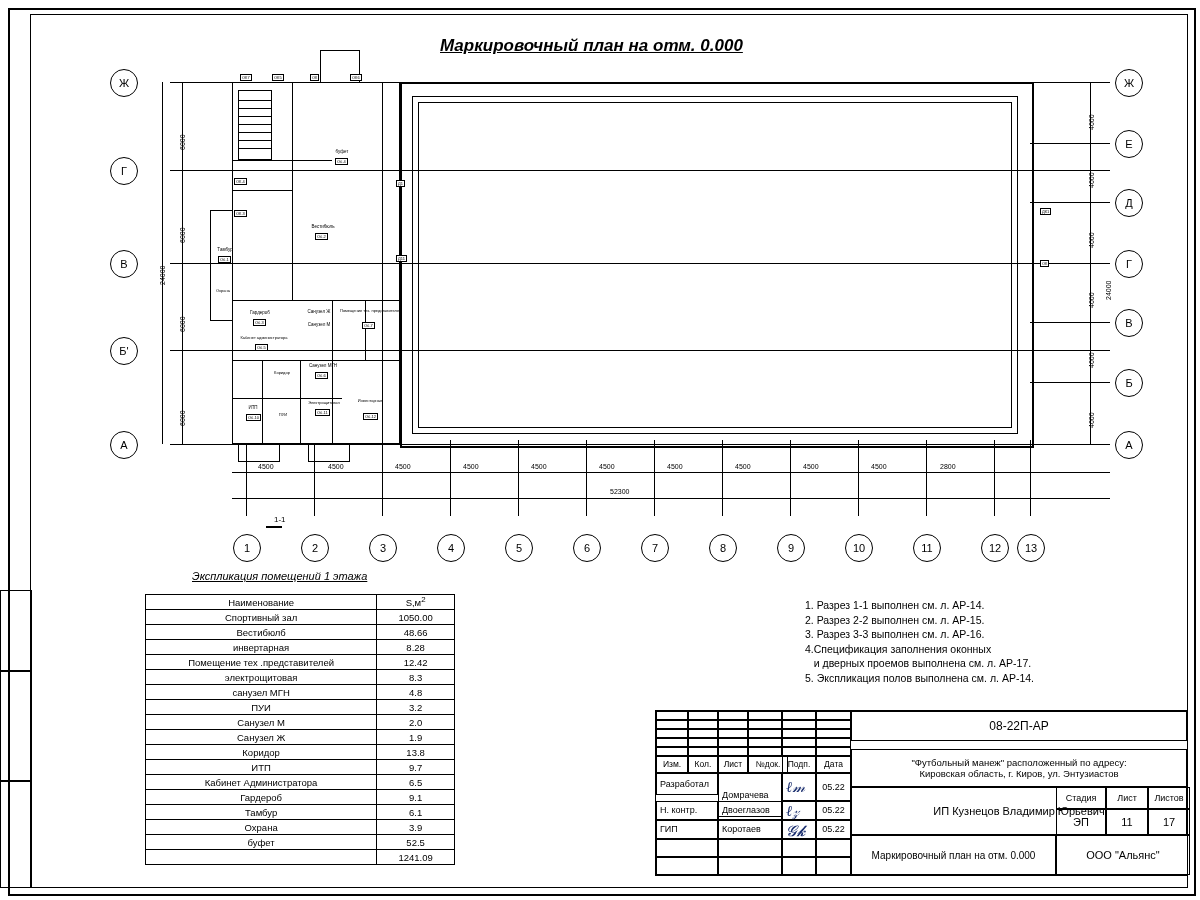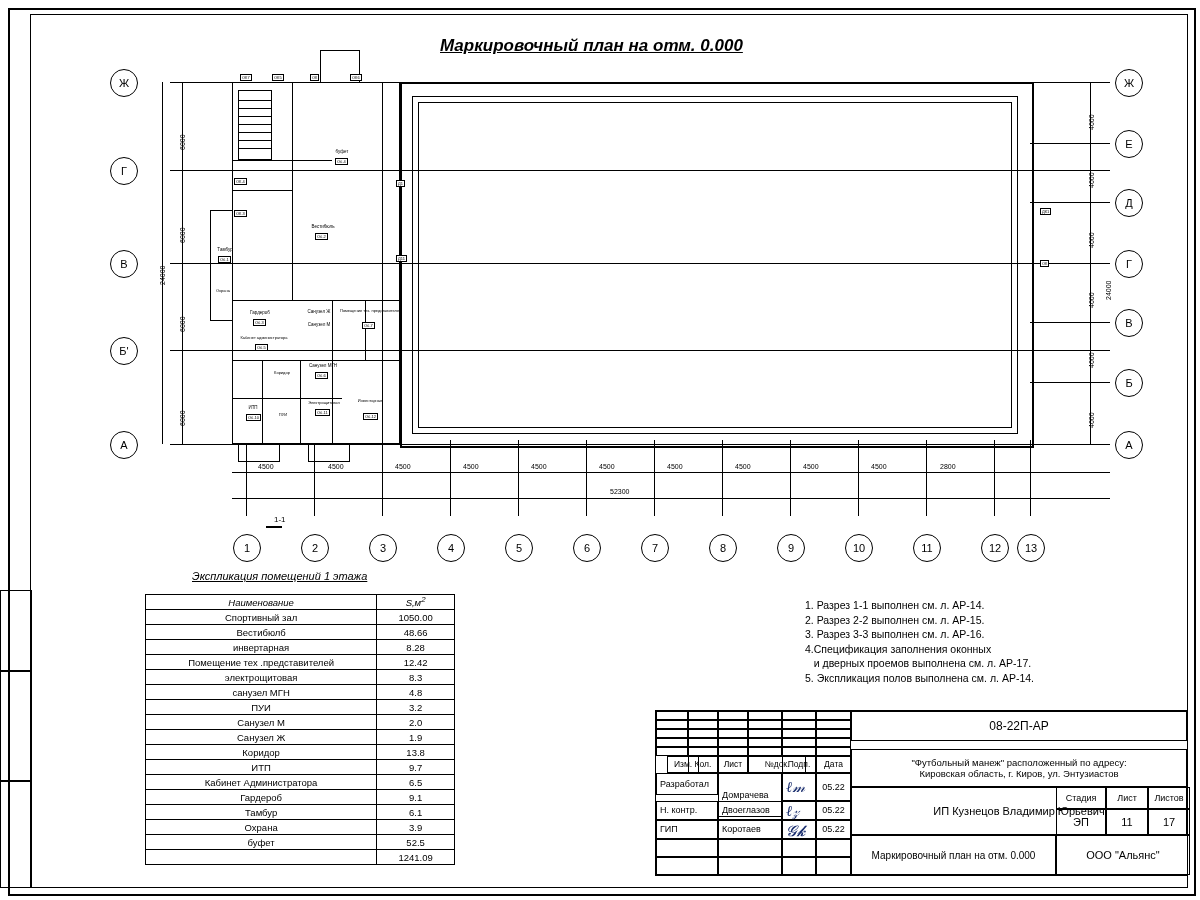--- a/index.html
+++ b/index.html
@@ -30,21 +30,21 @@
   .hall-inner{position:absolute;border:1px solid #000;}
 
   .room-box{position:absolute;border:1px solid #000;box-sizing:border-box;}
   .room-lbl{position:absolute;font-size:4.5px;text-align:center;white-space:nowrap;}
   .tag{position:absolute;font-size:4px;border:1px solid #000;padding:0 1px;background:#fff;}
 
   
   .expl-title{position:absolute;left:192px;top:570px;font-size:11px;font-style:italic;text-decoration:underline;}
   table.expl{position:absolute;left:145px;top:594px;border-collapse:collapse;width:310px;}
   table.expl td,table.expl th{border:1px solid #000;font-size:9.5px;text-align:center;height:14px;padding:0 2px;}
-  table.expl th{font-weight:normal;font-style:italic;}
+  table.expl th{font-weight:normal;}
   .col-name{width:235px;}
   .col-area{width:75px;}
 
   
   .notes{position:absolute;left:805px;top:598px;font-size:10.5px;line-height:14.5px;}
 
   
   .stamp{position:absolute;left:655px;top:710px;width:531px;height:164px;border:1px solid #000;}
   .stamp .c{position:absolute;box-sizing:border-box;border:1px solid #000;font-size:9px;
     display:flex;align-items:center;justify-content:center;text-align:center;line-height:11px;}
@@ -363,24 +363,24 @@
     <div class="c" style="left:126px;top:27px;width:34px;height:9px;"></div>
     <div class="c" style="left:160px;top:27px;width:35px;height:9px;"></div>
 
     <div class="c" style="left:0px;top:36px;width:32px;height:9px;"></div>
     <div class="c" style="left:32px;top:36px;width:30px;height:9px;"></div>
     <div class="c" style="left:62px;top:36px;width:30px;height:9px;"></div>
     <div class="c" style="left:92px;top:36px;width:34px;height:9px;"></div>
     <div class="c" style="left:126px;top:36px;width:34px;height:9px;"></div>
     <div class="c" style="left:160px;top:36px;width:35px;height:9px;"></div>
 
-    <div class="c" style="left:11px;top:45px;width:32px;height:17px;font-size:8.5px;">Изм.</div>
+    <div class="c" style="left:0px;top:45px;width:32px;height:17px;font-size:8.5px;">Изм.</div>
     <div class="c" style="left:32px;top:45px;width:30px;height:17px;font-size:8.5px;">Кол.</div>
     <div class="c" style="left:62px;top:45px;width:30px;height:17px;font-size:8.5px;">Лист</div>
-    <div class="c" style="left:92px;top:45px;width:58px;height:17px;font-size:8.5px;">№док.</div>
+    <div class="c" style="left:92px;top:45px;width:40px;height:17px;font-size:8.5px;">№док.</div>
     <div class="c" style="left:126px;top:45px;width:34px;height:17px;font-size:8.5px;">Подп.</div>
     <div class="c" style="left:160px;top:45px;width:35px;height:17px;font-size:8.5px;">Дата</div>
 
     <div class="c" style="left:195px;top:38px;width:336px;height:38px;flex-direction:column;">
       <span style="font-size:9.5px;">"Футбольный манеж" расположенный по адресу:</span>
       <span style="font-size:9.5px;">Кировская область, г. Киров, ул. Энтузиастов</span>
     </div>
 
     <div class="c left" style="left:0px;top:62px;width:62px;height:22px;">Разработал</div>
     <div class="c left" style="left:62px;top:62px;width:64px;height:44px;">Домрачева</div>

